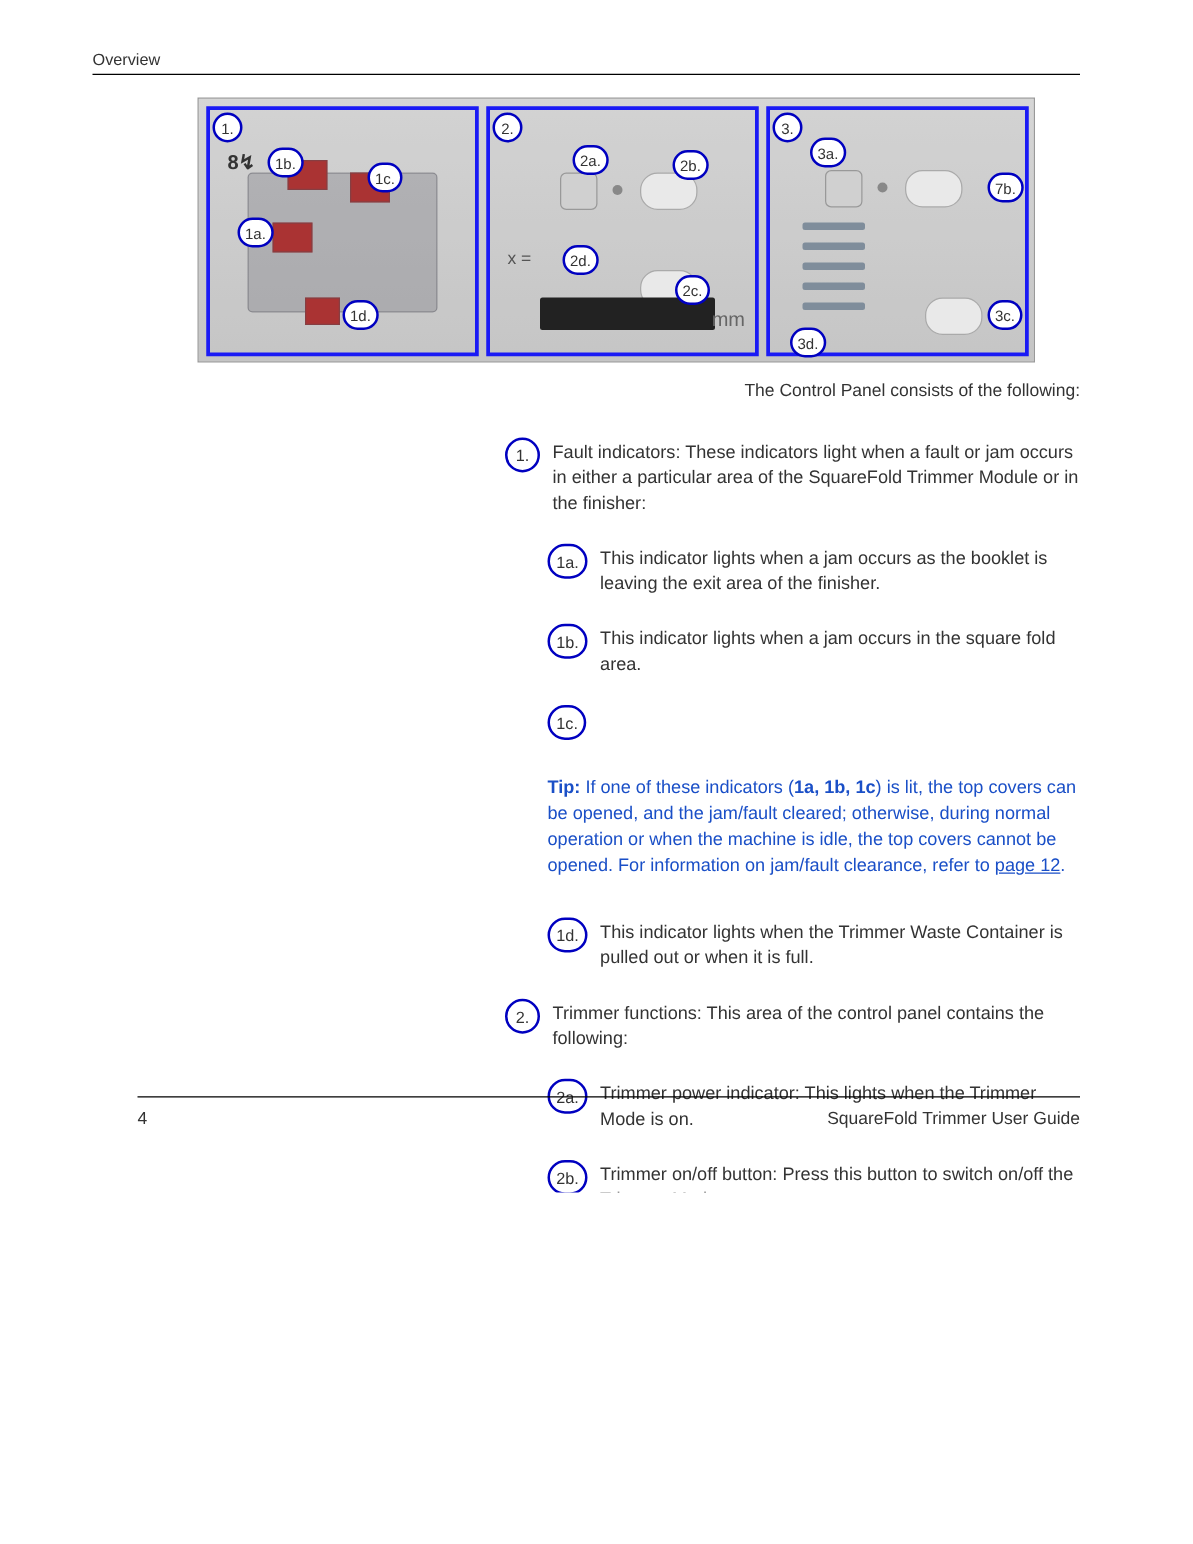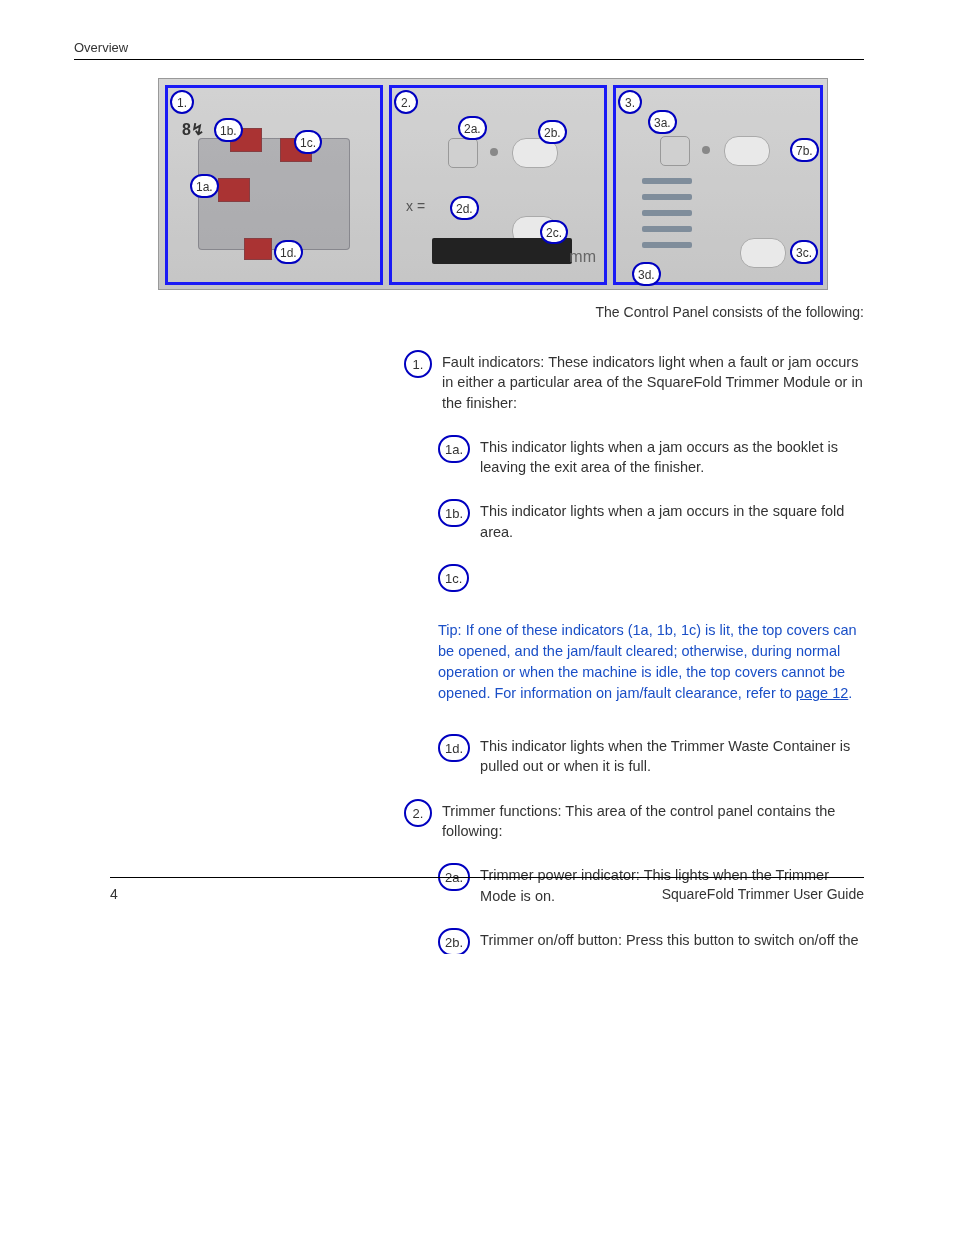--- a/index.html
+++ b/index.html
@@ -109,21 +109,21 @@
   .item .txt b { font-weight: normal; }
   .tip {
     margin-left: 364px;
     margin-right: 0;
     margin-bottom: 30px;
     margin-top: 28px;
     font-size: 14.5px;
     line-height: 1.45;
     color: #1a4fc7;
   }
-  .tip b { font-weight: normal; }
+  .tip b { font-weight: bold; }
   .tip .link { text-decoration: underline; }
   .footer {
     position: absolute;
     left: 110px;
     right: 90px;
     bottom: 52px;
     border-top: 1px solid #000;
     padding-top: 8px;
     display: flex;
     justify-content: space-between;

